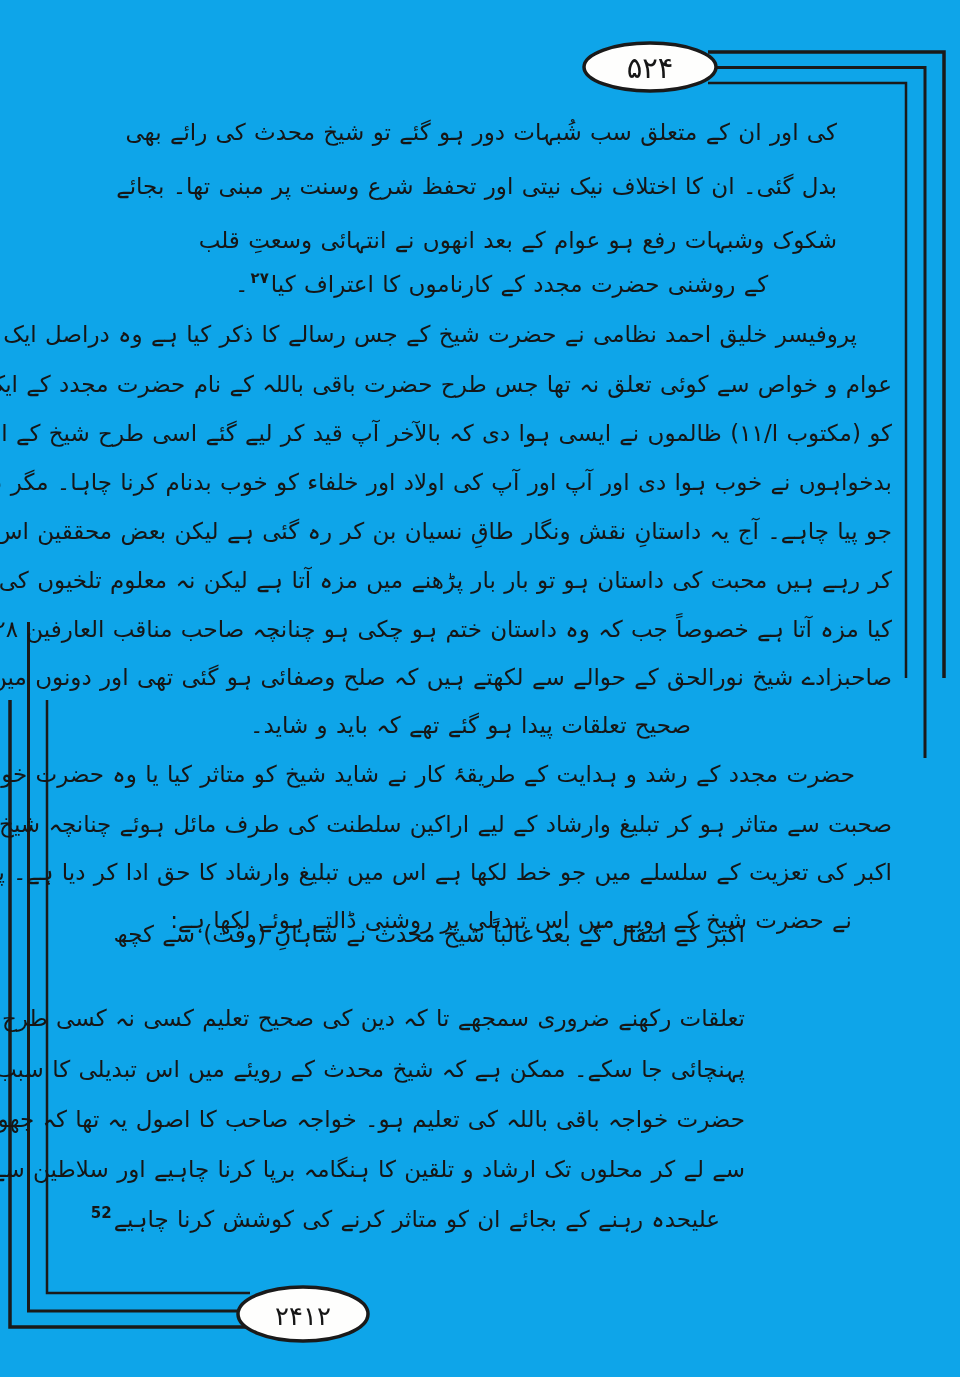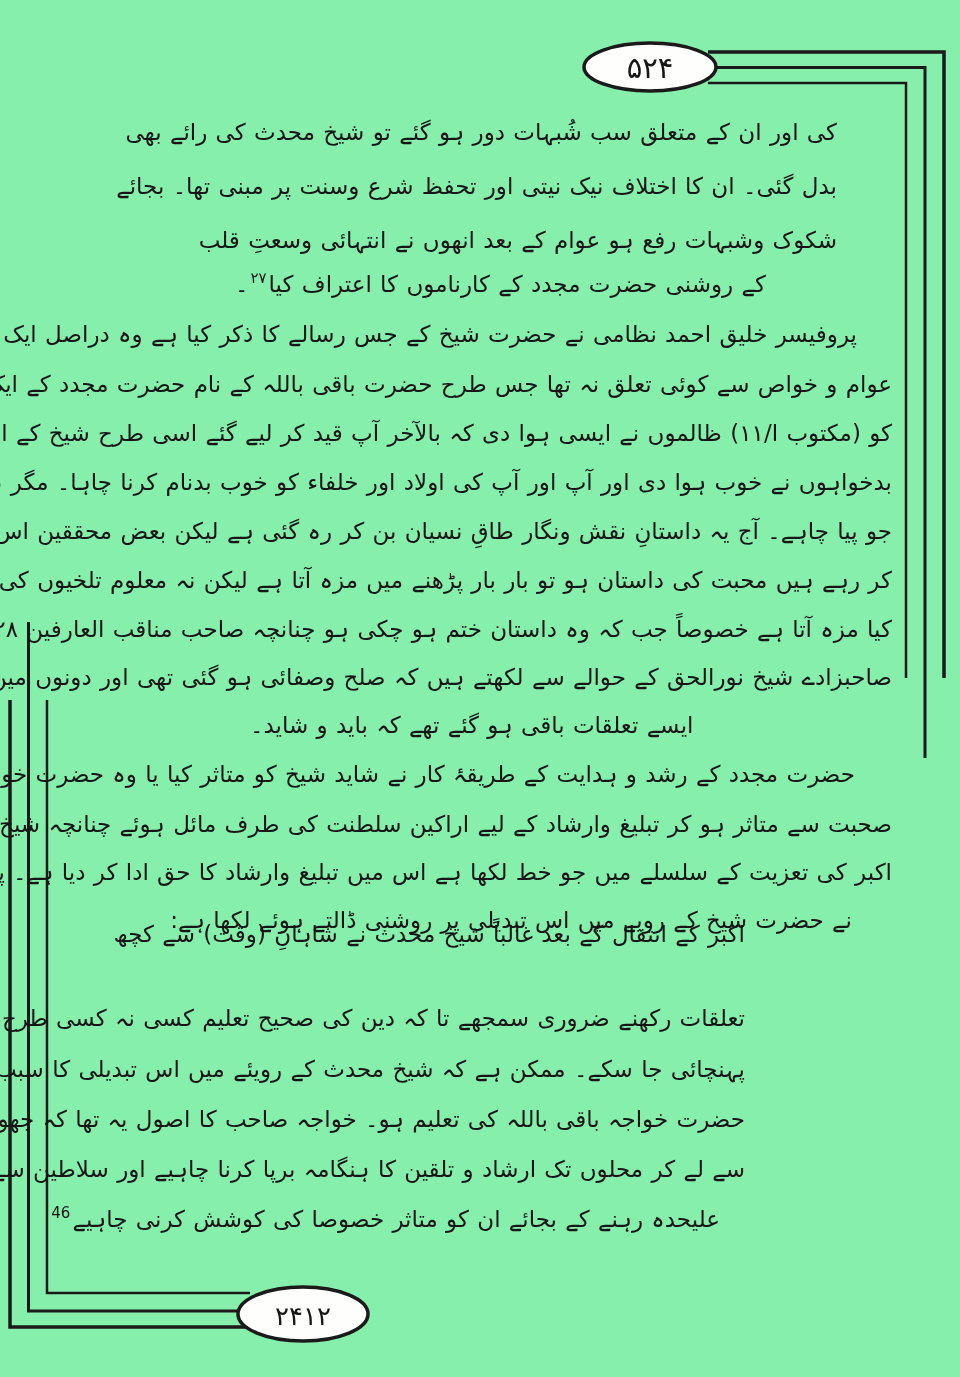--- a/index.html
+++ b/index.html
@@ -1,40 +1,40 @@
 <!DOCTYPE html>
 <html lang="ur" dir="rtl"><head>
 <meta charset="utf-8">
 <style>
   html,body{margin:0;padding:0;background:#e8e8e8;}
   .page{
     position:relative;
     width:960px;height:1377px;
     margin:0 auto;
-    background:#86efac;
+    background:#0ea5e9;
     overflow:hidden;
     font-family:"DejaVu Sans",sans-serif;
     color:#151515;
   }
   .frame-svg{position:absolute;top:0;left:0;}
   .uline{
     position:absolute;
     direction:rtl;
     unicode-bidi:embed;
     white-space:nowrap;
     font-size:23px;
     line-height:1.6;
     color:#161616;
     text-align:center;
     letter-spacing:0px;
     word-spacing:1px;
   }
   .uline sup{
     font-size:15px;
-    font-weight:normal;
+    font-weight:bold;
     vertical-align:super;
     line-height:0;
     margin:4px 2px;
   }
 </style>
 </head>
 <body>
 
 <div class="page">
 
@@ -74,34 +74,34 @@
 
   <div>
     <div class="uline" style="top:316px;right:103px">پروفیسر خلیق احمد نظامی نے حضرت شیخ کے جس رسالے کا ذکر کیا ہے وہ دراصل ایک نجی خط تھا جس کا</div>
     <div class="uline" style="top:366px;right:68px">عوام و خواص سے کوئی تعلق نہ تھا جس طرح حضرت باقی باللہ کے نام حضرت مجدد کے ایک نجی خط</div>
     <div class="uline" style="top:415px;right:68px">کو (مکتوب ا/۱۱) ظالموں نے ایسی ہوا دی کہ بالآخر آپ قید کر لیے گئے اسی طرح شیخ کے اس نجی خط کو بھی</div>
     <div class="uline" style="top:464px;right:68px">بدخواہوں نے خوب ہوا دی اور آپ اور آپ کی اولاد اور خلفاء کو خوب بدنام کرنا چاہا۔ مگر ہوتا وہی ہے</div>
     <div class="uline" style="top:513px;right:68px">جو پیا چاہے۔ آج یہ داستانِ نقش ونگار طاقِ نسیان بن کر رہ گئی ہے لیکن بعض محققین اس داستان کو پھر تازہ</div>
     <div class="uline" style="top:562px;right:68px">کر رہے ہیں محبت کی داستان ہو تو بار بار پڑھنے میں مزہ آتا ہے لیکن نہ معلوم تلخیوں کی بدمزہ داستانوں میں</div>
     <div class="uline" style="top:611px;right:68px">کیا مزہ آتا ہے خصوصاً جب کہ وہ داستان ختم ہو چکی ہو چنانچہ صاحب مناقب العارفین ۲۸ حضرت شیخ کے</div>
     <div class="uline" style="top:659px;right:68px">صاحبزادے شیخ نورالحق کے حوالے سے لکھتے ہیں کہ صلح وصفائی ہو گئی تھی اور دونوں میں اخلاص ومحبت کے</div>
-    <div class="uline" style="top:707px;left:250px">ایسے تعلقات باقی ہو گئے تھے کہ باید و شاید۔</div>
+    <div class="uline" style="top:707px;left:250px">صحیح تعلقات پیدا ہو گئے تھے کہ باید و شاید۔</div>
   </div>
 
   <div>
     <div class="uline" style="top:756px;right:105px">حضرت مجدد کے رشد و ہدایت کے طریقۂ کار نے شاید شیخ کو متاثر کیا یا وہ حضرت خواجہ باقی باللہ کی</div>
     <div class="uline" style="top:806px;right:68px">صحبت سے متاثر ہو کر تبلیغ وارشاد کے لیے اراکین سلطنت کی طرف مائل ہوئے چنانچہ شیخ فرید بخاری نے</div>
     <div class="uline" style="top:854px;right:68px">اکبر کی تعزیت کے سلسلے میں جو خط لکھا ہے اس میں تبلیغ وارشاد کا حق ادا کر دیا ہے۔ پروفیسر خلیق احمد نظامی</div>
     <div class="uline" style="top:902px;right:108px">نے حضرت شیخ کے رویے میں اس تبدیلی پر روشنی ڈالتے ہوئے لکھا ہے:</div>
   </div>
 
   <div>
     <div class="uline" style="top:916px;right:215px">اکبر کے انتقال کے بعد غالباً شیخ محدث نے شاہانِ (وقت) سے کچھ</div>
     <div class="uline" style="top:1000px;right:215px">تعلقات رکھنے ضروری سمجھے تا کہ دین کی صحیح تعلیم کسی نہ کسی طرح ان تک</div>
     <div class="uline" style="top:1051px;right:215px">پہنچائی جا سکے۔ ممکن ہے کہ شیخ محدث کے رویئے میں اس تبدیلی کا سبب</div>
     <div class="uline" style="top:1101px;right:215px">حضرت خواجہ باقی باللہ کی تعلیم ہو۔ خواجہ صاحب کا اصول یہ تھا کہ جھونپڑوں</div>
     <div class="uline" style="top:1151px;right:215px">سے لے کر محلوں تک ارشاد و تلقین کا ہنگامہ برپا کرنا چاہیے اور سلاطین سے</div>
     <div class="uline" style="top:1201px;right:240px">
-      <span>علیحدہ رہنے کے بجائے ان کو متاثر خصوصا کی کوشش کرنی چاہیے</span><sup>46</sup>
+      <span>علیحدہ رہنے کے بجائے ان کو متاثر کرنے کی کوشش کرنا چاہیے</span><sup>52</sup>
     </div>
   </div>
 
 </div>
 
 </body></html>

